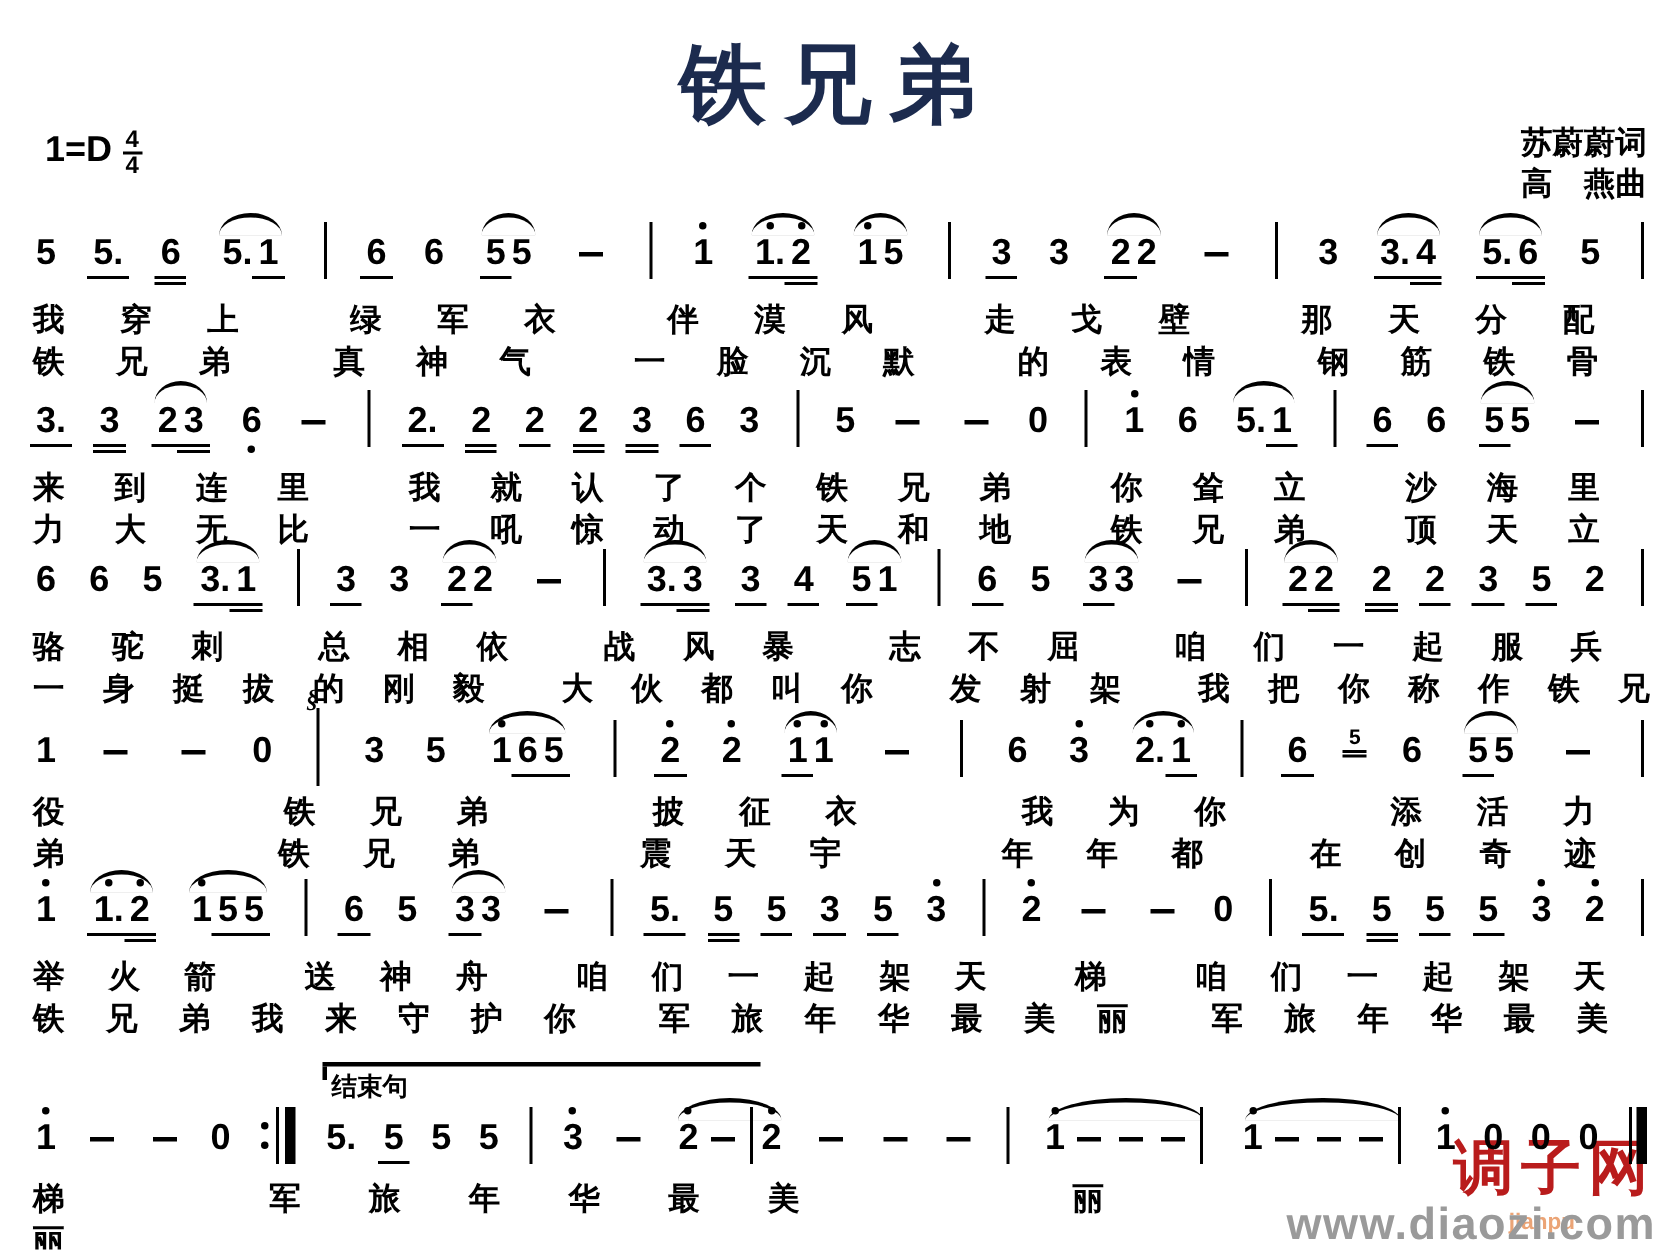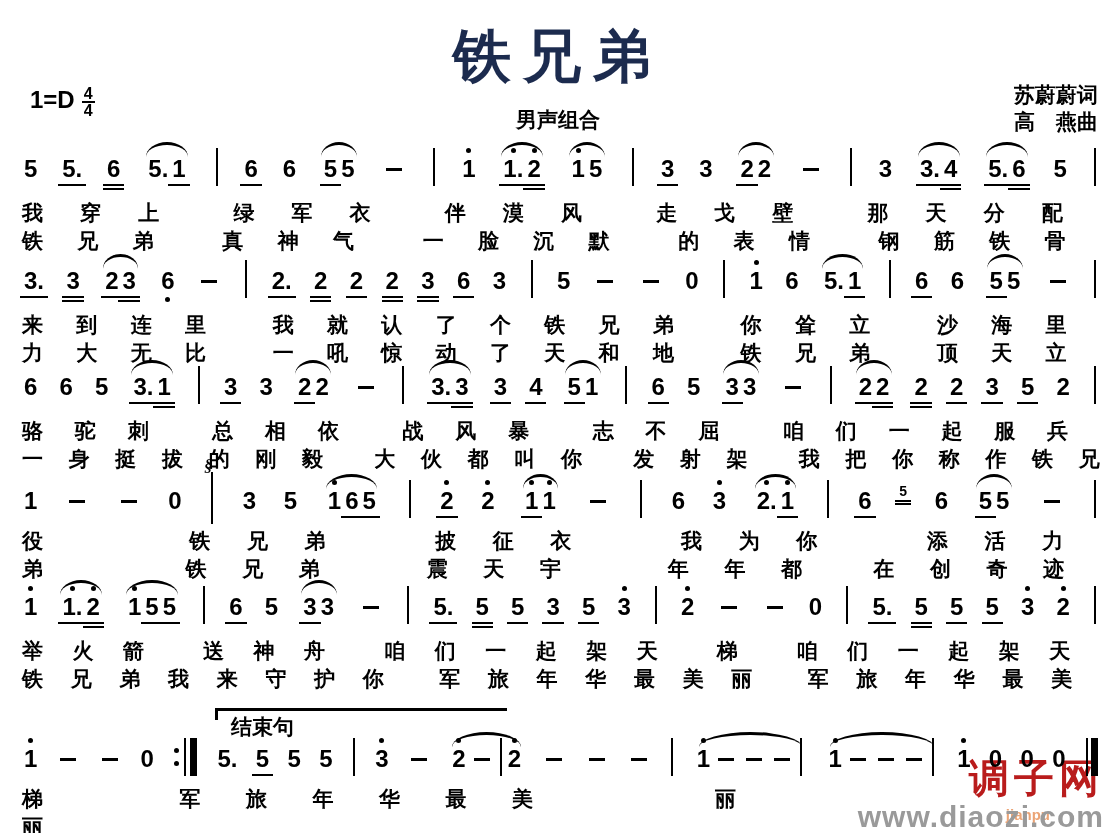--- a/index.html
+++ b/index.html
@@ -58,21 +58,21 @@
   .slur::before{content:"";position:absolute;top:-4px;left:6%;right:6%;height:12px;
                 border-top:3px solid #000;
                 border-radius:55% 55% 0 0 / 110% 110% 0 0;}
 
   .lyr{display:flex;justify-content:space-between;margin-top:3px;
        font-weight:600;font-size:21px;line-height:25px;}
   .lyr span{display:inline-block;text-align:center;}
 
   .endbr{position:absolute;top:8px;left:193px;width:292px;border-top:3px solid #000;}
   .endbr::before{content:"";position:absolute;left:0;top:0;width:3px;height:9px;background:#000;}
-  .endbr span{display:inline-block;margin:2px 0 0 16px;font-weight:700;font-size:21px;}
+  .endbr span{display:inline-block;margin:2px 0 0 6px;font-weight:700;font-size:17px;}
 
   
   .wm{position:absolute;right:12px;bottom:0;text-align:right;z-index:1;}
   .wm-cn{font-weight:700;font-size:40px;line-height:42px;color:#b91c1c;letter-spacing:5px;}
   .wm-url{font-family:"Liberation Sans",sans-serif;font-weight:700;font-size:30px;
           line-height:33px;color:#9a9a9a;letter-spacing:1px;text-align:center;}
   .wm-orange{position:absolute;right:66px;bottom:10px;color:#e8955f;font-size:15px;
              font-family:"Liberation Sans",sans-serif;font-weight:700;opacity:.85;}
 </style>
 </head>
@@ -83,21 +83,20 @@
   <h1 class="title">铁兄弟</h1>
 
   <div class="key">
     <span>1=D</span>
     <span class="frac">
       <span class="top">4</span>
       <span class="bot">4</span>
     </span>
   </div>
 
-  <div class="ensemble">男声组合</div>
 
   <div class="credits">
     <div>苏蔚蔚词</div>
     <div>高　燕曲</div>
   </div>
 
   <div id="score">
       <div class="sys" style="top: 146px;">
         <div class="notes-row">
           <span class="note">

